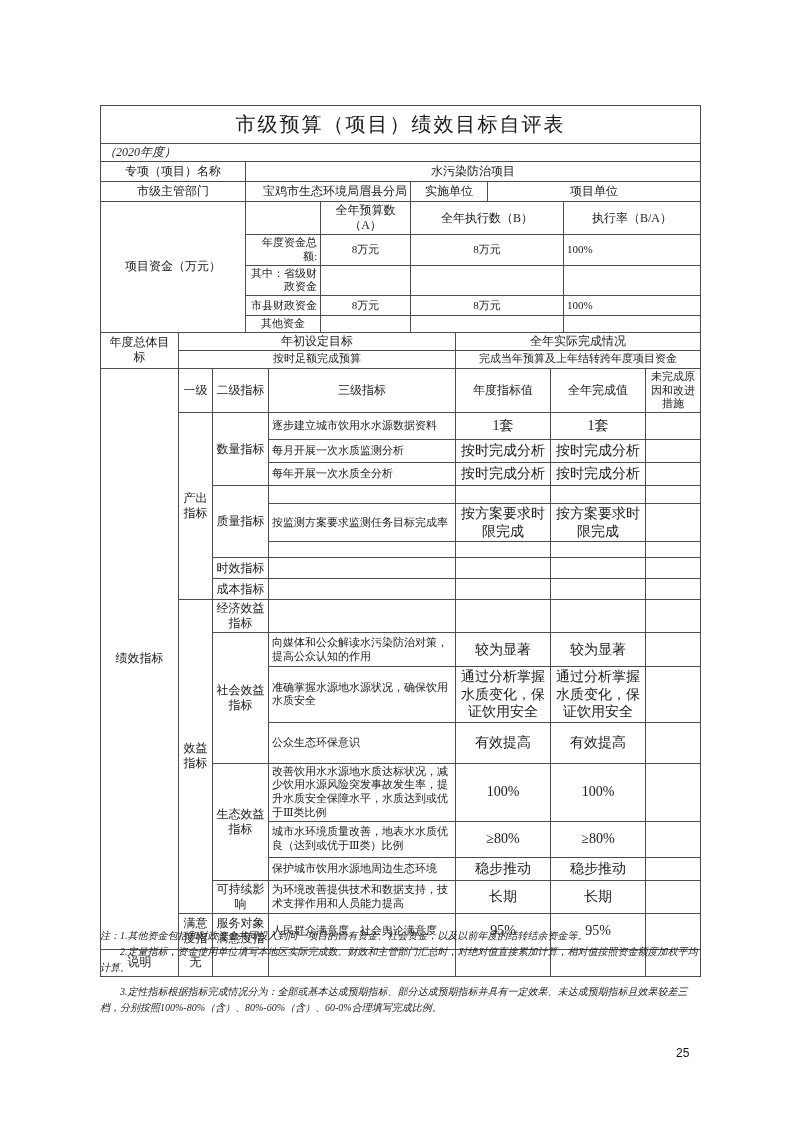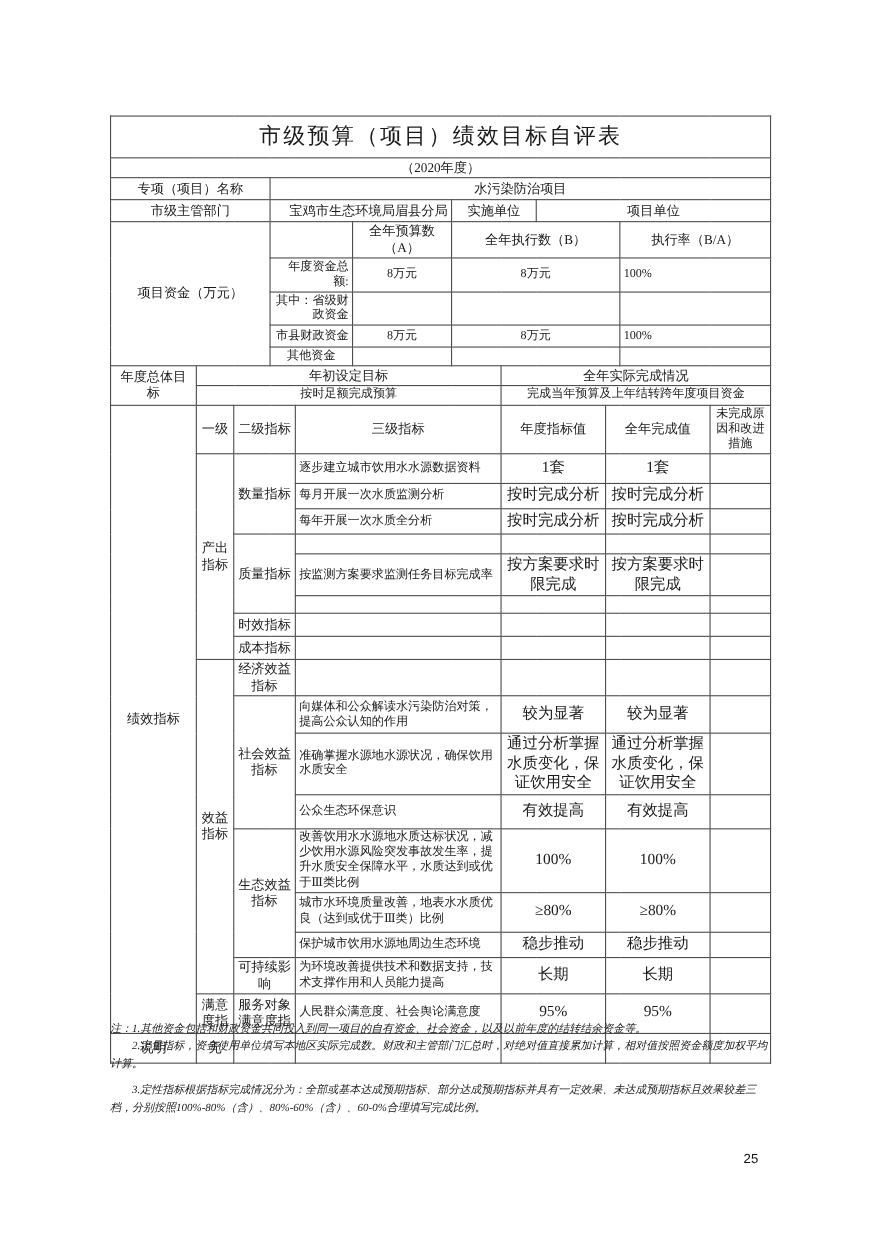--- a/index.html
+++ b/index.html
@@ -18,21 +18,21 @@
     vertical-align:middle;overflow:hidden;
   }
   .tc{text-align:center;}
   .tl{text-align:right;}
   .ba{word-break:break-all;}
   .sm{font-size:11px;}
   .l3{font-size:11px;text-align:left;padding:1px 2px;word-break:break-all;}
   .val{font-size:14px;text-align:center;word-break:break-all;}
   .rate{font-size:11px;text-align:left;}
   .title-cell{font-size:20px;font-weight:bold;text-align:center;letter-spacing:2px;font-family:Liberation Serif, serif;}
-  .subtitle-cell{font-size:12px;text-align:center;}
+  .subtitle-cell{font-size:12px;text-align:left;font-style:italic;}
   .clip3{max-height:42px;overflow:hidden;display:block;}
   #notes{
     position:absolute;left:100px;top:928px;width:604px;
     font-size:10px;line-height:16px;color:#1a1a1a;font-style:italic;
   }
   #notes p{margin:0;}
   #notes p.ind{text-indent:2em;}
   #notes p.gap{margin-top:8px;}
   #page-number{
     position:absolute;left:676px;top:1046px;font-size:12px;
@@ -202,21 +202,21 @@
       <td colspan="2" class="val">较为显著</td>
       <td colspan="2" class="val">较为显著</td>
       <td></td>
     </tr>
     <tr style="height:46px">
       <td colspan="3" class="l3">准确掌握水源地水源状况，确保饮用水质安全</td>
       <td colspan="2" class="val">通过分析掌握水质变化，保证饮用安全</td>
       <td colspan="2" class="val">通过分析掌握水质变化，保证饮用安全</td>
       <td></td>
     </tr>
-    <tr style="height:31px">
+    <tr style="height:41px">
       <td colspan="3" class="l3">公众生态环保意识</td>
       <td colspan="2" class="val">有效提高</td>
       <td colspan="2" class="val">有效提高</td>
       <td></td>
     </tr>
     <tr style="height:52px">
       <td colspan="2" rowspan="3" class="tc ba">生态效益指标</td>
       <td colspan="3" class="l3">改善饮用水水源地水质达标状况，减少饮用水源风险突发事故发生率，提升水质安全保障水平，水质达到或优于Ⅲ类比例</td>
       <td colspan="2" class="val">100%</td>
       <td colspan="2" class="val">100%</td>

